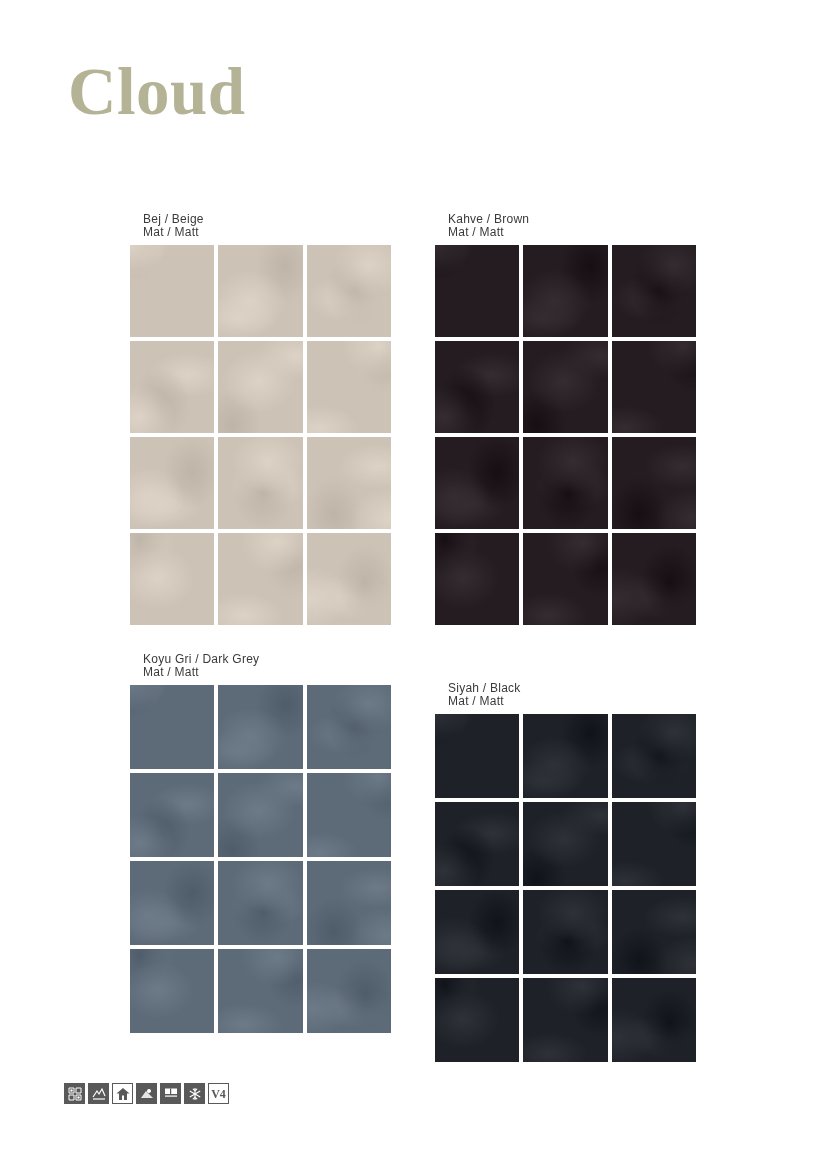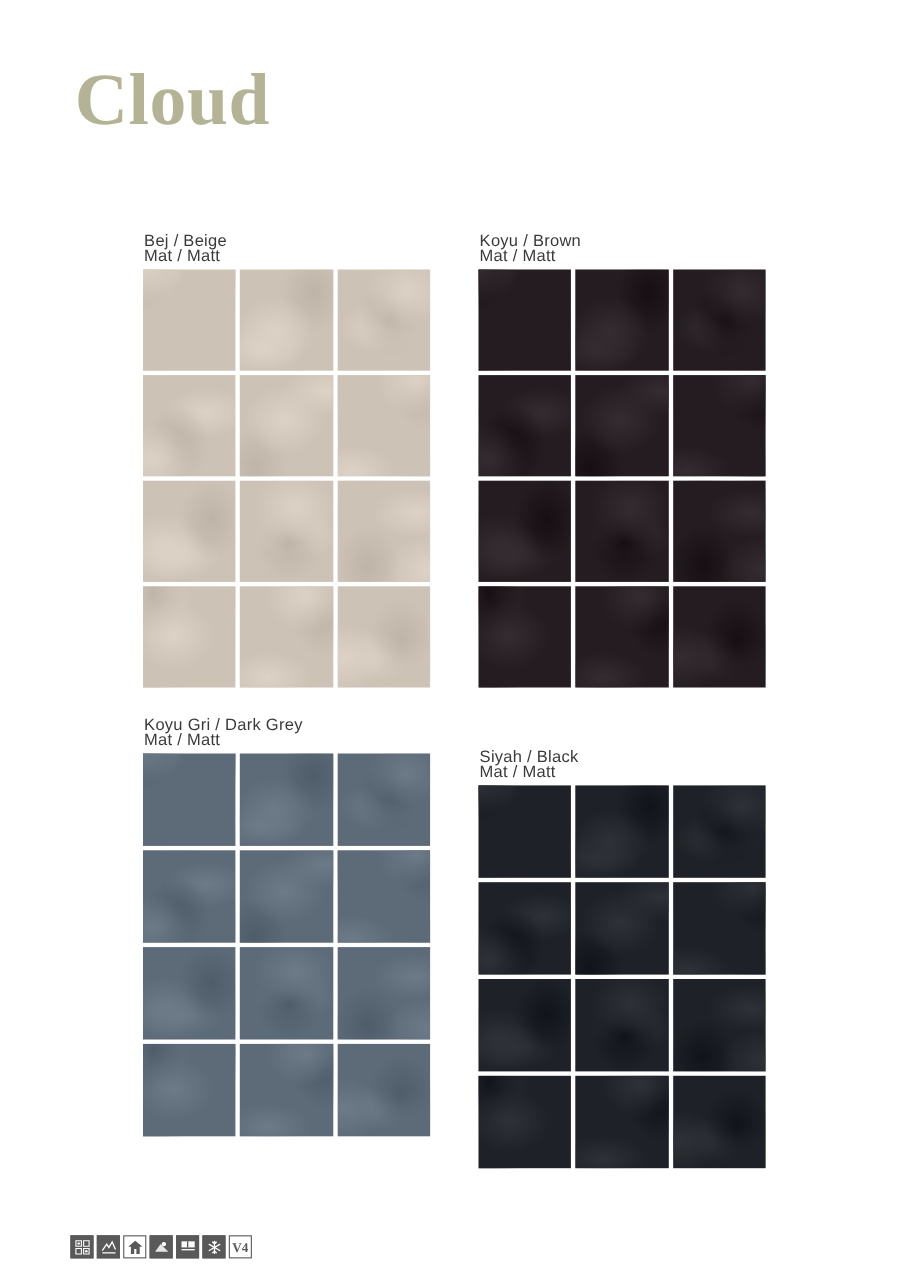--- a/index.html
+++ b/index.html
@@ -74,25 +74,25 @@
     font-size: 15px;
     vertical-align: super;
   }
 
   
   .panel {
     position: absolute;
   }
   .panel-caption {
     font-family: "Liberation Sans", sans-serif;
-    font-size: 15px;
+    font-size: 12px;
     line-height: 13px;
     color: #3a3a3a;
     letter-spacing: 0.25px;
-    margin: 0 0 6px 1px;
+    margin: 0 0 6px 13px;
     white-space: nowrap;
   }
   .panel-caption .finish {
     display: block;
   }
 
   .tile-grid {
     display: grid;
     grid-template-columns: repeat(3, 1fr);
     grid-template-rows: repeat(4, 1fr);
@@ -120,21 +120,20 @@
     top: 1075px;
     width: 827px;
     height: 95px;
   }
   .icon-row {
     position: absolute;
     left: 64px;
     top: 8px;
     display: flex;
     gap: 3px;
-    margin-top: 40px;
   }
   .spec-icon {
     width: 21px;
     height: 21px;
     border: 1.5px solid #595959;
     box-sizing: border-box;
     background: #595959;
     display: flex;
     align-items: center;
     justify-content: center;
@@ -189,21 +188,21 @@
         <div class="tile" style="background: radial-gradient(70% 55% at 59% 27%, rgb(221, 210, 198) 0%, transparent 62%), radial-gradient(60% 70% at 53% 61%, rgb(191, 180, 168) 0%, transparent 58%), radial-gradient(85% 45% at 61% 53%, rgb(221, 210, 198) 0%, transparent 55%), rgb(205, 194, 182);"></div>
         <div class="tile" style="background: radial-gradient(70% 55% at 96% 88%, rgb(221, 210, 198) 0%, transparent 62%), radial-gradient(60% 70% at 32% 84%, rgb(191, 180, 168) 0%, transparent 58%), radial-gradient(85% 45% at 84% 32%, rgb(221, 210, 198) 0%, transparent 55%), rgb(205, 194, 182);"></div>
         <div class="tile" style="background: radial-gradient(70% 55% at 33% 49%, rgb(221, 210, 198) 0%, transparent 62%), radial-gradient(60% 70% at 11% 7%, rgb(191, 180, 168) 0%, transparent 58%), radial-gradient(85% 45% at 7% 11%, rgb(221, 210, 198) 0%, transparent 55%), rgb(205, 194, 182);"></div>
         <div class="tile" style="background: radial-gradient(70% 55% at 70% 10%, rgb(221, 210, 198) 0%, transparent 62%), radial-gradient(60% 70% at 90% 30%, rgb(191, 180, 168) 0%, transparent 58%), radial-gradient(85% 45% at 30% 90%, rgb(221, 210, 198) 0%, transparent 55%), rgb(205, 194, 182);"></div>
         <div class="tile" style="background: radial-gradient(70% 55% at 7% 71%, rgb(221, 210, 198) 0%, transparent 62%), radial-gradient(60% 70% at 69% 53%, rgb(191, 180, 168) 0%, transparent 58%), radial-gradient(85% 45% at 53% 69%, rgb(221, 210, 198) 0%, transparent 55%), rgb(205, 194, 182);"></div>
       </div>
   </div>
 
   <div class="panel" style="left:435px; top:213px; width:261px;">
     <div class="panel-caption">
-      <span>Koyu / Brown</span>
+      <span>Kahve / Brown</span>
       <span class="finish">Mat / Matt</span>
     </div>
     <div class="tile-grid" id="grid-brown" style="height: 380px; background: rgb(255, 255, 255);">
         <div class="tile" style="background: radial-gradient(70% 55% at 0% 0%, rgb(52, 44, 48) 0%, transparent 62%), radial-gradient(60% 70% at 0% 0%, rgb(22, 14, 18) 0%, transparent 58%), radial-gradient(85% 45% at 0% 0%, rgb(52, 44, 48) 0%, transparent 55%), rgb(36, 28, 32);"></div>
         <div class="tile" style="background: radial-gradient(70% 55% at 37% 61%, rgb(52, 44, 48) 0%, transparent 62%), radial-gradient(60% 70% at 79% 23%, rgb(22, 14, 18) 0%, transparent 58%), radial-gradient(85% 45% at 23% 79%, rgb(52, 44, 48) 0%, transparent 55%), rgb(36, 28, 32);"></div>
         <div class="tile" style="background: radial-gradient(70% 55% at 74% 22%, rgb(52, 44, 48) 0%, transparent 62%), radial-gradient(60% 70% at 58% 46%, rgb(22, 14, 18) 0%, transparent 58%), radial-gradient(85% 45% at 46% 58%, rgb(52, 44, 48) 0%, transparent 55%), rgb(36, 28, 32);"></div>
         <div class="tile" style="background: radial-gradient(70% 55% at 11% 83%, rgb(52, 44, 48) 0%, transparent 62%), radial-gradient(60% 70% at 37% 69%, rgb(22, 14, 18) 0%, transparent 58%), radial-gradient(85% 45% at 69% 37%, rgb(52, 44, 48) 0%, transparent 55%), rgb(36, 28, 32);"></div>
         <div class="tile" style="background: radial-gradient(70% 55% at 48% 44%, rgb(52, 44, 48) 0%, transparent 62%), radial-gradient(60% 70% at 16% 92%, rgb(22, 14, 18) 0%, transparent 58%), radial-gradient(85% 45% at 92% 16%, rgb(52, 44, 48) 0%, transparent 55%), rgb(36, 28, 32);"></div>
         <div class="tile" style="background: radial-gradient(70% 55% at 85% 5%, rgb(52, 44, 48) 0%, transparent 62%), radial-gradient(60% 70% at 95% 15%, rgb(22, 14, 18) 0%, transparent 58%), radial-gradient(85% 45% at 15% 95%, rgb(52, 44, 48) 0%, transparent 55%), rgb(36, 28, 32);"></div>
         <div class="tile" style="background: radial-gradient(70% 55% at 22% 66%, rgb(52, 44, 48) 0%, transparent 62%), radial-gradient(60% 70% at 74% 38%, rgb(22, 14, 18) 0%, transparent 58%), radial-gradient(85% 45% at 38% 74%, rgb(52, 44, 48) 0%, transparent 55%), rgb(36, 28, 32);"></div>

